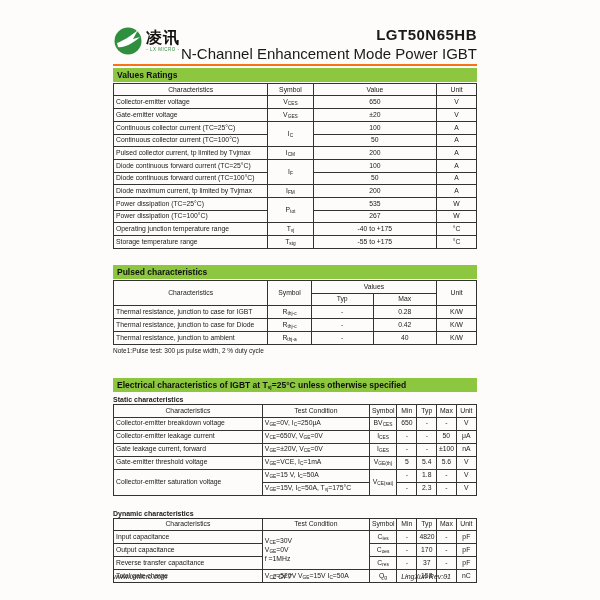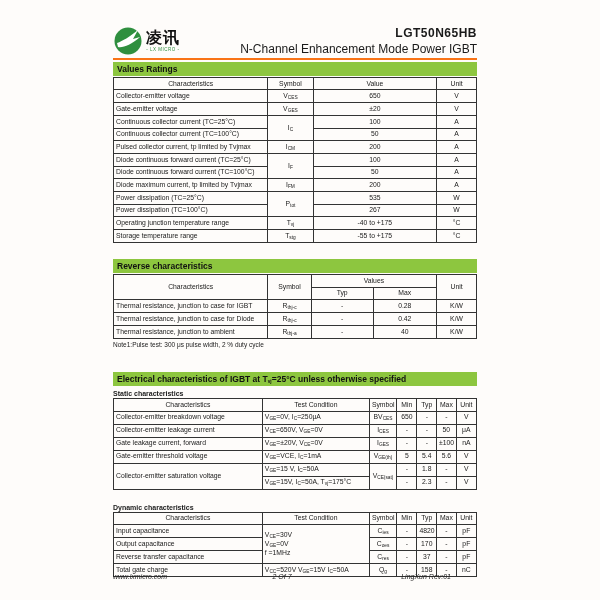--- a/index.html
+++ b/index.html
@@ -13,22 +13,22 @@
   .page { position:absolute; inset:0; background:#fefcfa; }
   .content { position:absolute; left:113px; top:26px; width:364px; }
 
   
   .hdr { display:flex; align-items:flex-start; border-bottom:2px solid #f97316; padding-bottom:2px; }
   .logo { display:flex; align-items:center; gap:3px; }
   .logo-txt { display:flex; flex-direction:column; align-items:center; line-height:1; }
   .logo-cn { font-size:16px; font-weight:bold; color:#111; font-family:"DejaVu Sans",sans-serif; letter-spacing:1px;}
   .logo-en { font-size:4.5px; color:#2f8f3f; margin-top:2px; letter-spacing:0.5px; }
   .titles { flex:1; text-align:right; }
-  .title { font-size:12px; font-weight:bold; letter-spacing:0.5px; }
-  .subtitle { font-size:12px; margin-top:2px; }
+  .title { font-size:15px; font-weight:bold; letter-spacing:0.5px; }
+  .subtitle { font-size:15px; margin-top:2px; }
 
   
   .bar {
     background:#8dc63f; color:#111; font-weight:bold; font-size:8.5px;
     padding:2px 3px 2px 4px; margin-top:2px;
   }
   .gap16 { height:14px; } .gap24 { height:22px; } .gap12 { height:10px; }
 
   
   table { border-collapse:collapse; width:364px; table-layout:fixed; margin-top:1px; }
@@ -159,21 +159,21 @@
             <td class="l">Storage temperature range</td>
             <td>T<sub>stg</sub></td>
             <td>-55 to +175</td>
             <td>°C</td>
           </tr>
         </tbody>
       </table>
 
     <div class="gap16"></div>
 
-    <div class="bar">Reverse characteristics</div>
+    <div class="bar">Pulsed characteristics</div>
     <table>
       <colgroup>
           <col style="width:42.5%">
           <col style="width:12%">
           <col style="width:17%">
           <col style="width:17.5%">
           <col style="width:11%">
         </colgroup>
     <thead>
           <tr>

